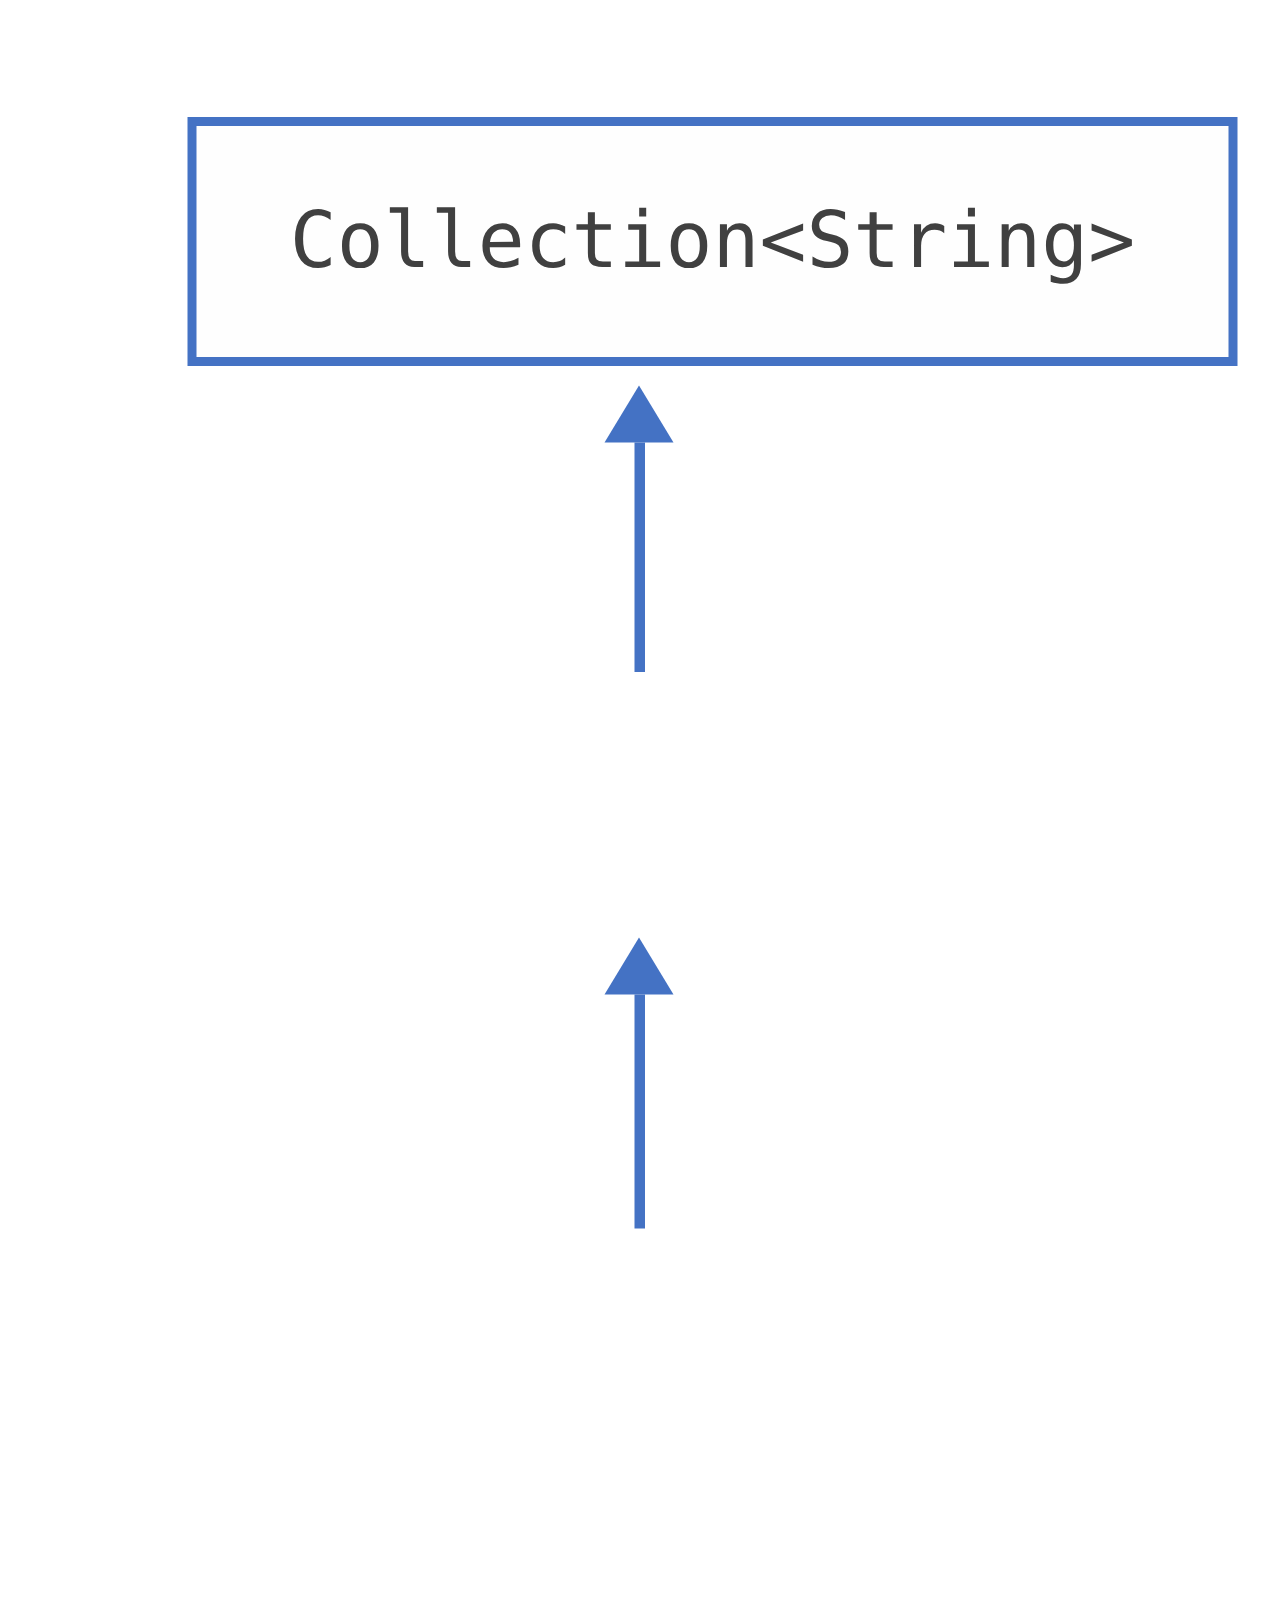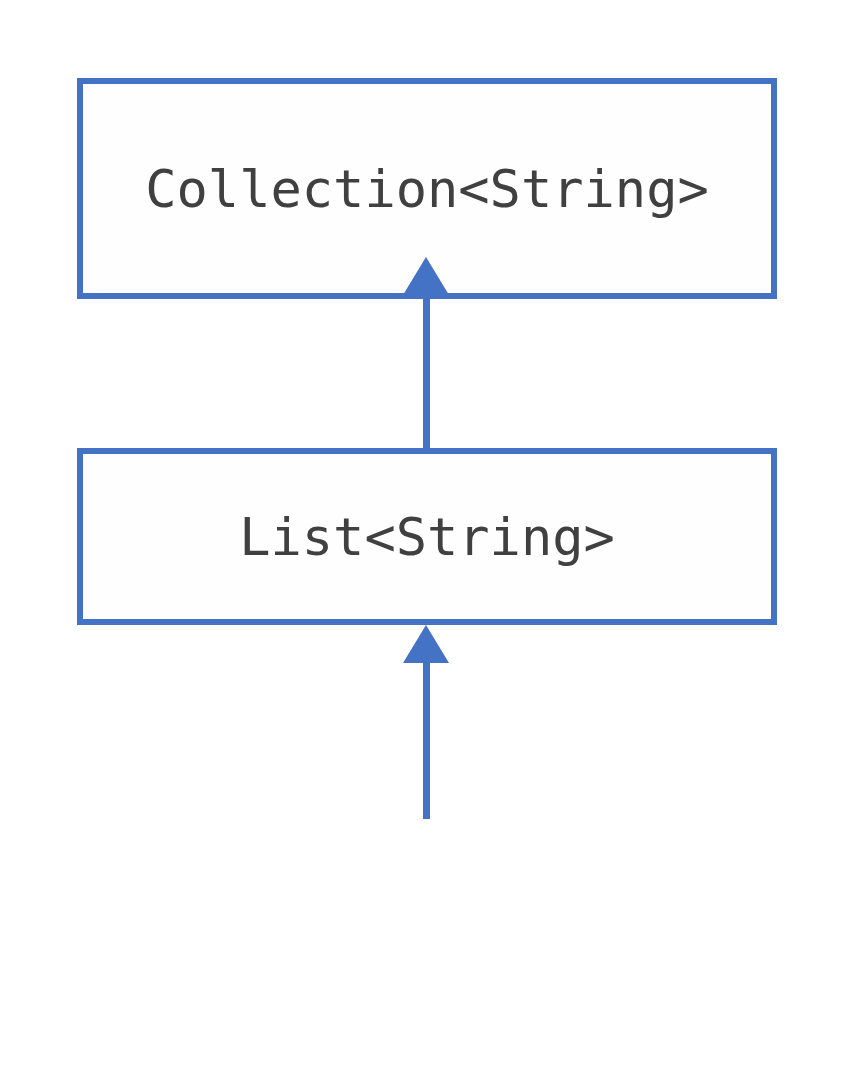--- a/index.html
+++ b/index.html
@@ -22,21 +22,21 @@
   .node {
     position: absolute;
     left: 77px;
     width: 700px;
     border: 6px solid var(--accent);
     background: #fefefe;
     display: flex;
     align-items: center;
     justify-content: center;
   }
-  .node-collection { top: 78px;  height: 221px; }
+  .node-collection { top: 78px;  height: 166px; margin-left: 48px; }
   .node-list      { top: 448px; height: 177px; }
   .node-arraylist { top: 819px; height: 178px; }
   .node-label {
     font-size: 52px;
     color: var(--text);
     white-space: pre;
     letter-spacing: 0;
   }
   .arrow {
     position: absolute;
@@ -68,23 +68,20 @@
 
   <div class="node node-collection">
     <span class="node-label">Collection&lt;String&gt;</span>
   </div>
 
   <div class="arrow arrow-1">
     <div class="arrow-head"></div>
     <div class="arrow-stem"></div>
   </div>
 
-  <div class="node node-list">
-    <span class="node-label">List&lt;String&gt;</span>
-  </div>
 
   <div class="arrow arrow-2">
     <div class="arrow-head"></div>
     <div class="arrow-stem"></div>
   </div>
 
 
 </div>
 
 </body></html>

